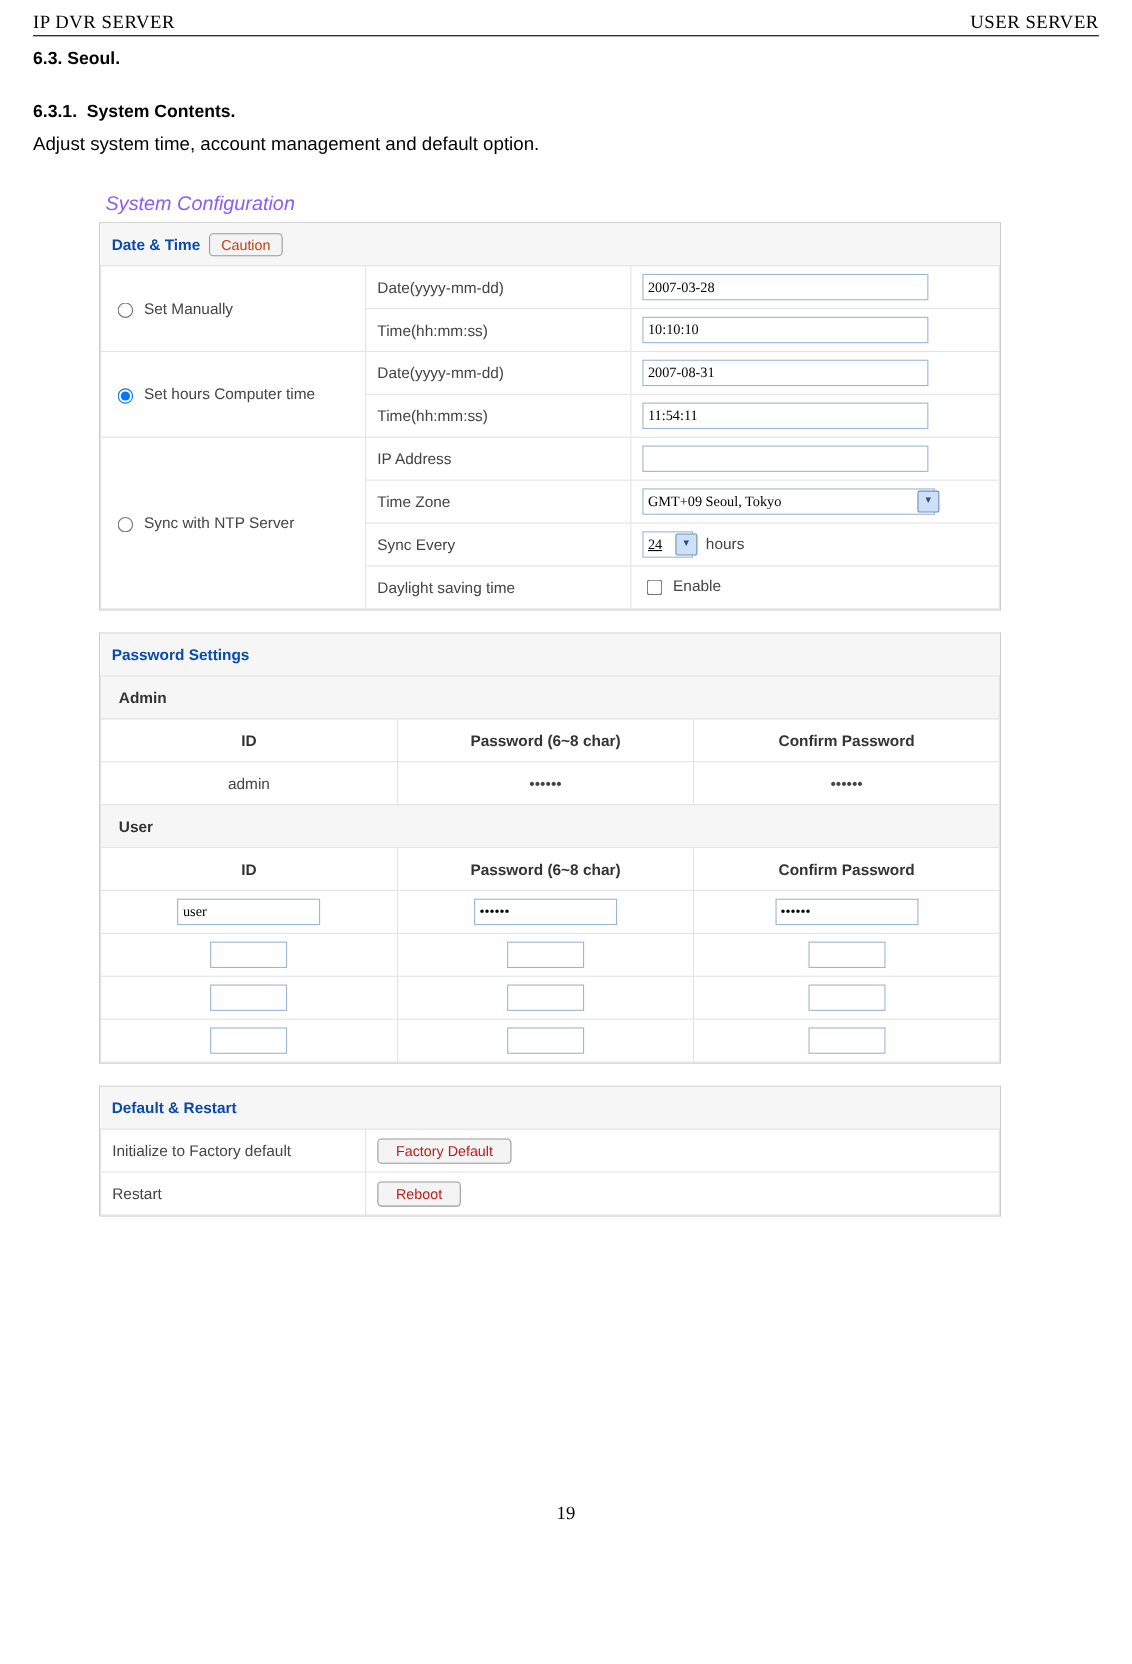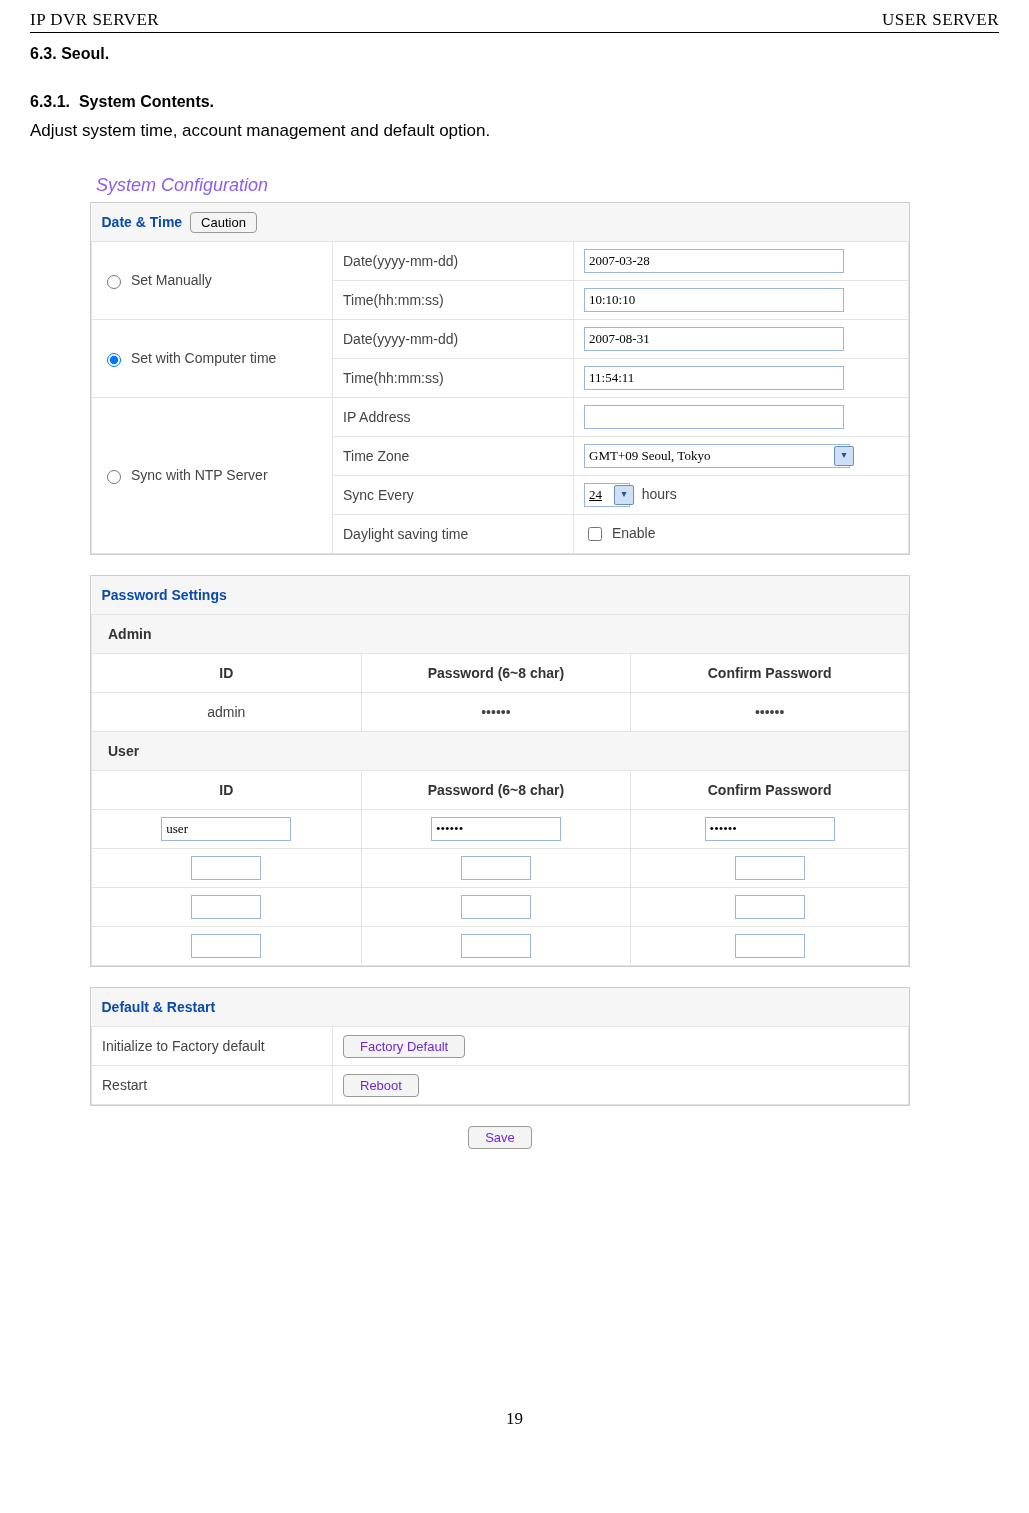--- a/index.html
+++ b/index.html
@@ -71,21 +71,21 @@
     font-size: 14px;
     padding: 4px 8px;
     border-bottom: 1px solid #ddd;
   }
   .panel-title-row .btn-caution {
     background: #f4f4f4;
     border: 1px solid #999;
     border-radius: 4px;
     padding: 2px 10px;
     font-size: 13px;
-    color: #000000;
+    color: #c2410c;
     font-weight: normal;
     margin-left: 4px;
   }
   table.grid {
     border-collapse: collapse;
     width: 100%;
   }
   table.grid td {
     border: 1px solid #e3e3e3;
     padding: 6px 10px;
@@ -139,21 +139,21 @@
     color:#333;
   }
   .pw-row td { text-align:center; }
 
   .btn {
     background:#f4f4f4;
     border:1px solid #999;
     border-radius:4px;
     padding:3px 16px;
     font-size:13px;
-    color:#6d28d9;
+    color:#b91c1c;
     cursor:pointer;
   }
   .save-row { text-align:center; margin-top:6px; }
 
   .page-num {
     text-align:center;
     font-family:"Times New Roman", serif;
     font-size:17px;
     margin-top:260px;
   }
@@ -200,21 +200,21 @@
           <td style="width:220px;"><span>Date(yyyy-mm-dd)</span></td>
           <td><input class="txt" value="2007-03-28" style=""></td>
         </tr>
         <tr>
           <td><span>Time(hh:mm:ss)</span></td>
           <td><input class="txt" value="10:10:10" style=""></td>
         </tr>
         <tr>
           <td rowspan="2">
             <input type="radio" class="radio" checked="" style="">
-            <span>Set with Computer time</span>
+            <span>Set hours Computer time</span>
           </td>
           <td><span>Date(yyyy-mm-dd)</span></td>
           <td><input class="txt" value="2007-08-31" style=""></td>
         </tr>
         <tr>
           <td><span>Time(hh:mm:ss)</span></td>
           <td><input class="txt" value="11:54:11" style=""></td>
         </tr>
         <tr>
           <td rowspan="4">
@@ -316,20 +316,17 @@
           <td><button class="btn">Factory Default</button></td>
         </tr>
         <tr>
           <td><span>Restart</span></td>
           <td><button class="btn">Reboot</button></td>
         </tr>
       </tbody>
         </table>
     </div>
 
-    <div class="save-row">
-      <button class="btn">Save</button>
-    </div>
   </div>
 
   <div class="page-num">19</div>
 
 </div>
 
 </body></html>

